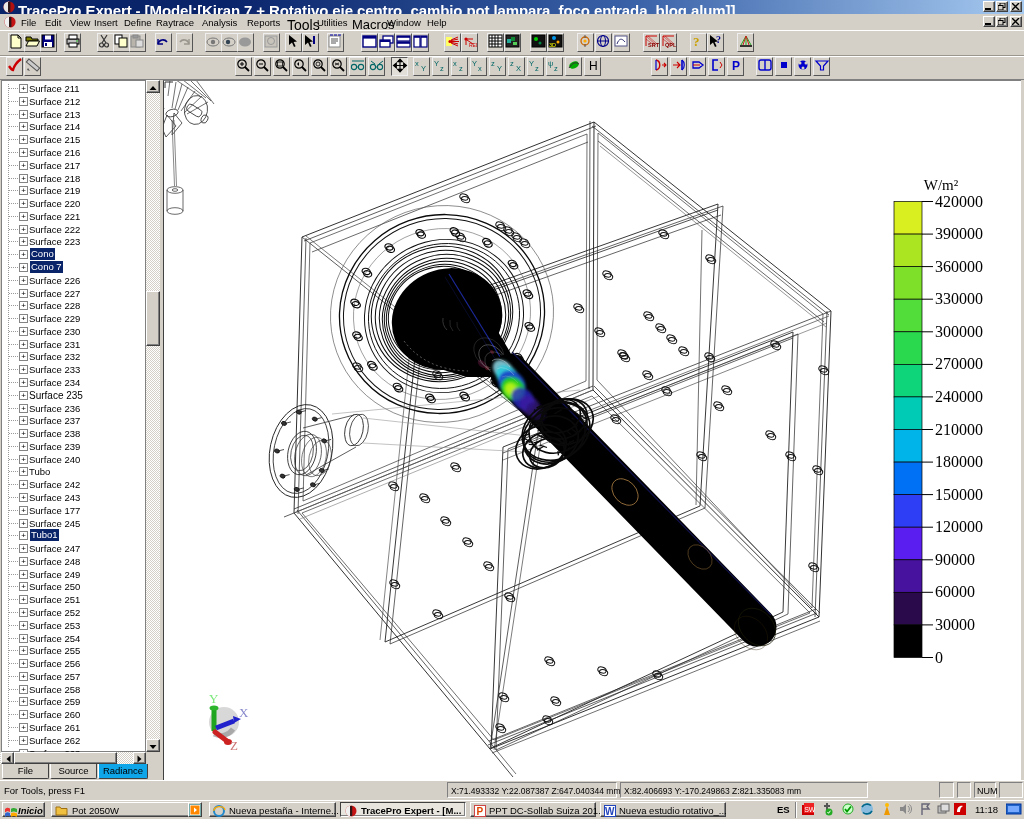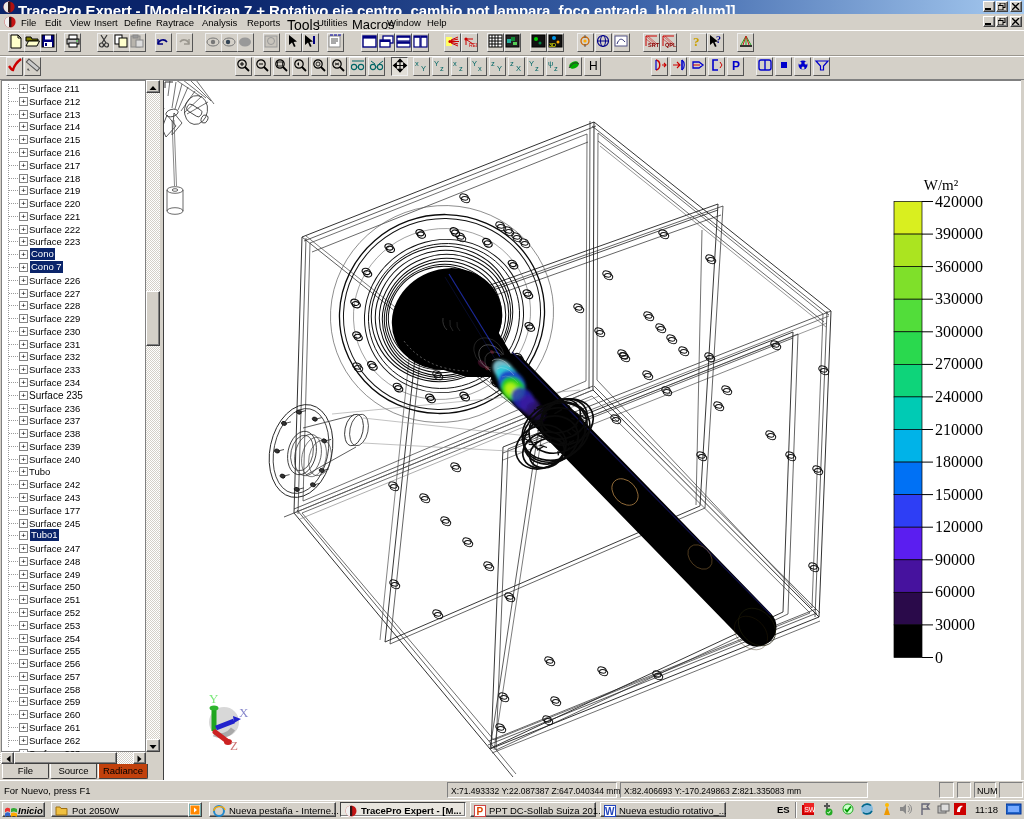--- a/index.html
+++ b/index.html
@@ -539,21 +539,21 @@
 <div class="btn" style="left:133px;top:752px;width:13px;height:12px">
     <svg width="10" height="10" viewBox="0 0 10 10">
       <path d="M6.5 5 l-4-3.5 v7 z" fill="#000"></path>
     </svg>
   </div>
 <div class="btn" style="left:14px;top:752px;width:103px;height:12px"></div>
 <div class="abs" style="left:146px;top:752px;width:17px;height:12px;background:#d4d0c8"></div>
 <div class="abs" style="left:0;top:764px;width:163px;height:16px;background:#d4d0c8"></div>
 <div class="abs" style="left:2px;top:764px;width:47px;height:15px;background:#d4d0c8;border-left:1px solid #fff;border-right:1px solid #404040;border-bottom:1px solid #404040;border-radius:0 0 2px 2px;font-size:9.5px;text-align:center;line-height:14px">File</div>
 <div class="abs" style="left:50px;top:764px;width:47px;height:15px;background:#d4d0c8;border-left:1px solid #fff;border-right:1px solid #404040;border-bottom:1px solid #404040;border-radius:0 0 2px 2px;font-size:9.5px;text-align:center;line-height:14px">Source</div>
-<div class="abs" style="left:98px;top:764px;width:50px;height:15px;background:#c2410c;border-left:1px solid #fff;border-right:1px solid #404040;border-bottom:1px solid #404040;border-radius:0 0 2px 2px;font-size:9.5px;text-align:center;line-height:14px">Radiance</div>
+<div class="abs" style="left:98px;top:764px;width:50px;height:15px;background:#0ea5e9;border-left:1px solid #fff;border-right:1px solid #404040;border-bottom:1px solid #404040;border-radius:0 0 2px 2px;font-size:9.5px;text-align:center;line-height:14px">Radiance</div>
 <div class="abs" style="left:163px;top:80px;width:858px;height:700px;background:#fff;border-left:1px solid #404040;border-top:1px solid #808080"></div>
 <div class="abs" style="left:1021px;top:80px;width:3px;height:700px;background:#d4d0c8"></div>
 <svg class="abs" style="left:164px;top:81px" width="857" height="699" viewBox="164 81 857 699">
     <defs>
       <filter id="blr" x="-30%" y="-30%" width="160%" height="160%">
         <feGaussianBlur stdDeviation="1.6"></feGaussianBlur>
       </filter>
     </defs>
     <line x1="302.0" y1="237.0" x2="594.0" y2="122.0" stroke="#1a1a1a" stroke-width="0.9" opacity="1.0"></line>
     <line x1="304.0" y1="241.0" x2="596.0" y2="126.0" stroke="#1a1a1a" stroke-width="0.7" opacity="1.0"></line>
@@ -938,21 +938,21 @@
     <text x="935" y="564.8" font-size="16" fill="#000" font-family="Liberation Serif">90000</text>
     <line x1="922" y1="592.3" x2="933" y2="592.3" stroke="#000" stroke-width="1"></line>
     <text x="935" y="597.3" font-size="16" fill="#000" font-family="Liberation Serif">60000</text>
     <line x1="922" y1="624.9" x2="933" y2="624.9" stroke="#000" stroke-width="1"></line>
     <text x="935" y="629.9" font-size="16" fill="#000" font-family="Liberation Serif">30000</text>
     <line x1="922" y1="657.5" x2="933" y2="657.5" stroke="#000" stroke-width="1"></line>
     <text x="935" y="662.5" font-size="16" fill="#000" font-family="Liberation Serif">0</text>
     <text x="941" y="190" font-size="15" fill="#000" font-family="Liberation Serif" text-anchor="middle">W/m²</text>
   </svg>
 <div class="abs" style="left:0;top:780px;width:1024px;height:20px;background:#d4d0c8;border-top:1px solid #fff"></div>
-<div class="abs" style="left:4px;top:785px;font-size:9.5px;color:#000">For Nuevo, press F1</div>
+<div class="abs" style="left:4px;top:785px;font-size:9.5px;color:#000">For Tools, press F1</div>
 <div class="abs sunk" style="left:447px;top:782px;width:170px;height:16px;font-size:8.5px;padding:3px 0 0 3px;white-space:nowrap">X:71.493332 Y:22.087387 Z:647.040344 mm</div>
 <div class="abs sunk" style="left:620px;top:782px;width:248px;height:16px;font-size:8.5px;padding:3px 0 0 3px;white-space:nowrap">X:82.406693 Y:-170.249863 Z:821.335083 mm</div>
 <div class="abs sunk" style="left:939px;top:782px;width:15px;height:16px"></div>
 <div class="abs sunk" style="left:957px;top:782px;width:14px;height:16px"></div>
 <div class="abs sunk" style="left:974px;top:782px;width:22px;height:16px;font-size:9px;padding:3px 0 0 2px">NUM</div>
 <div class="abs sunk" style="left:999px;top:782px;width:24px;height:16px"></div>
 <div class="abs" style="left:0;top:800px;width:1024px;height:19px;background:#d4d0c8;border-top:1px solid #fff"></div>
 <div class="btn" style="left:2px;top:802px;width:43px;height:15px">
     <span style="position:absolute;left:1px;top:1px">
       <svg width="14" height="13" viewBox="0 0 14 13">

